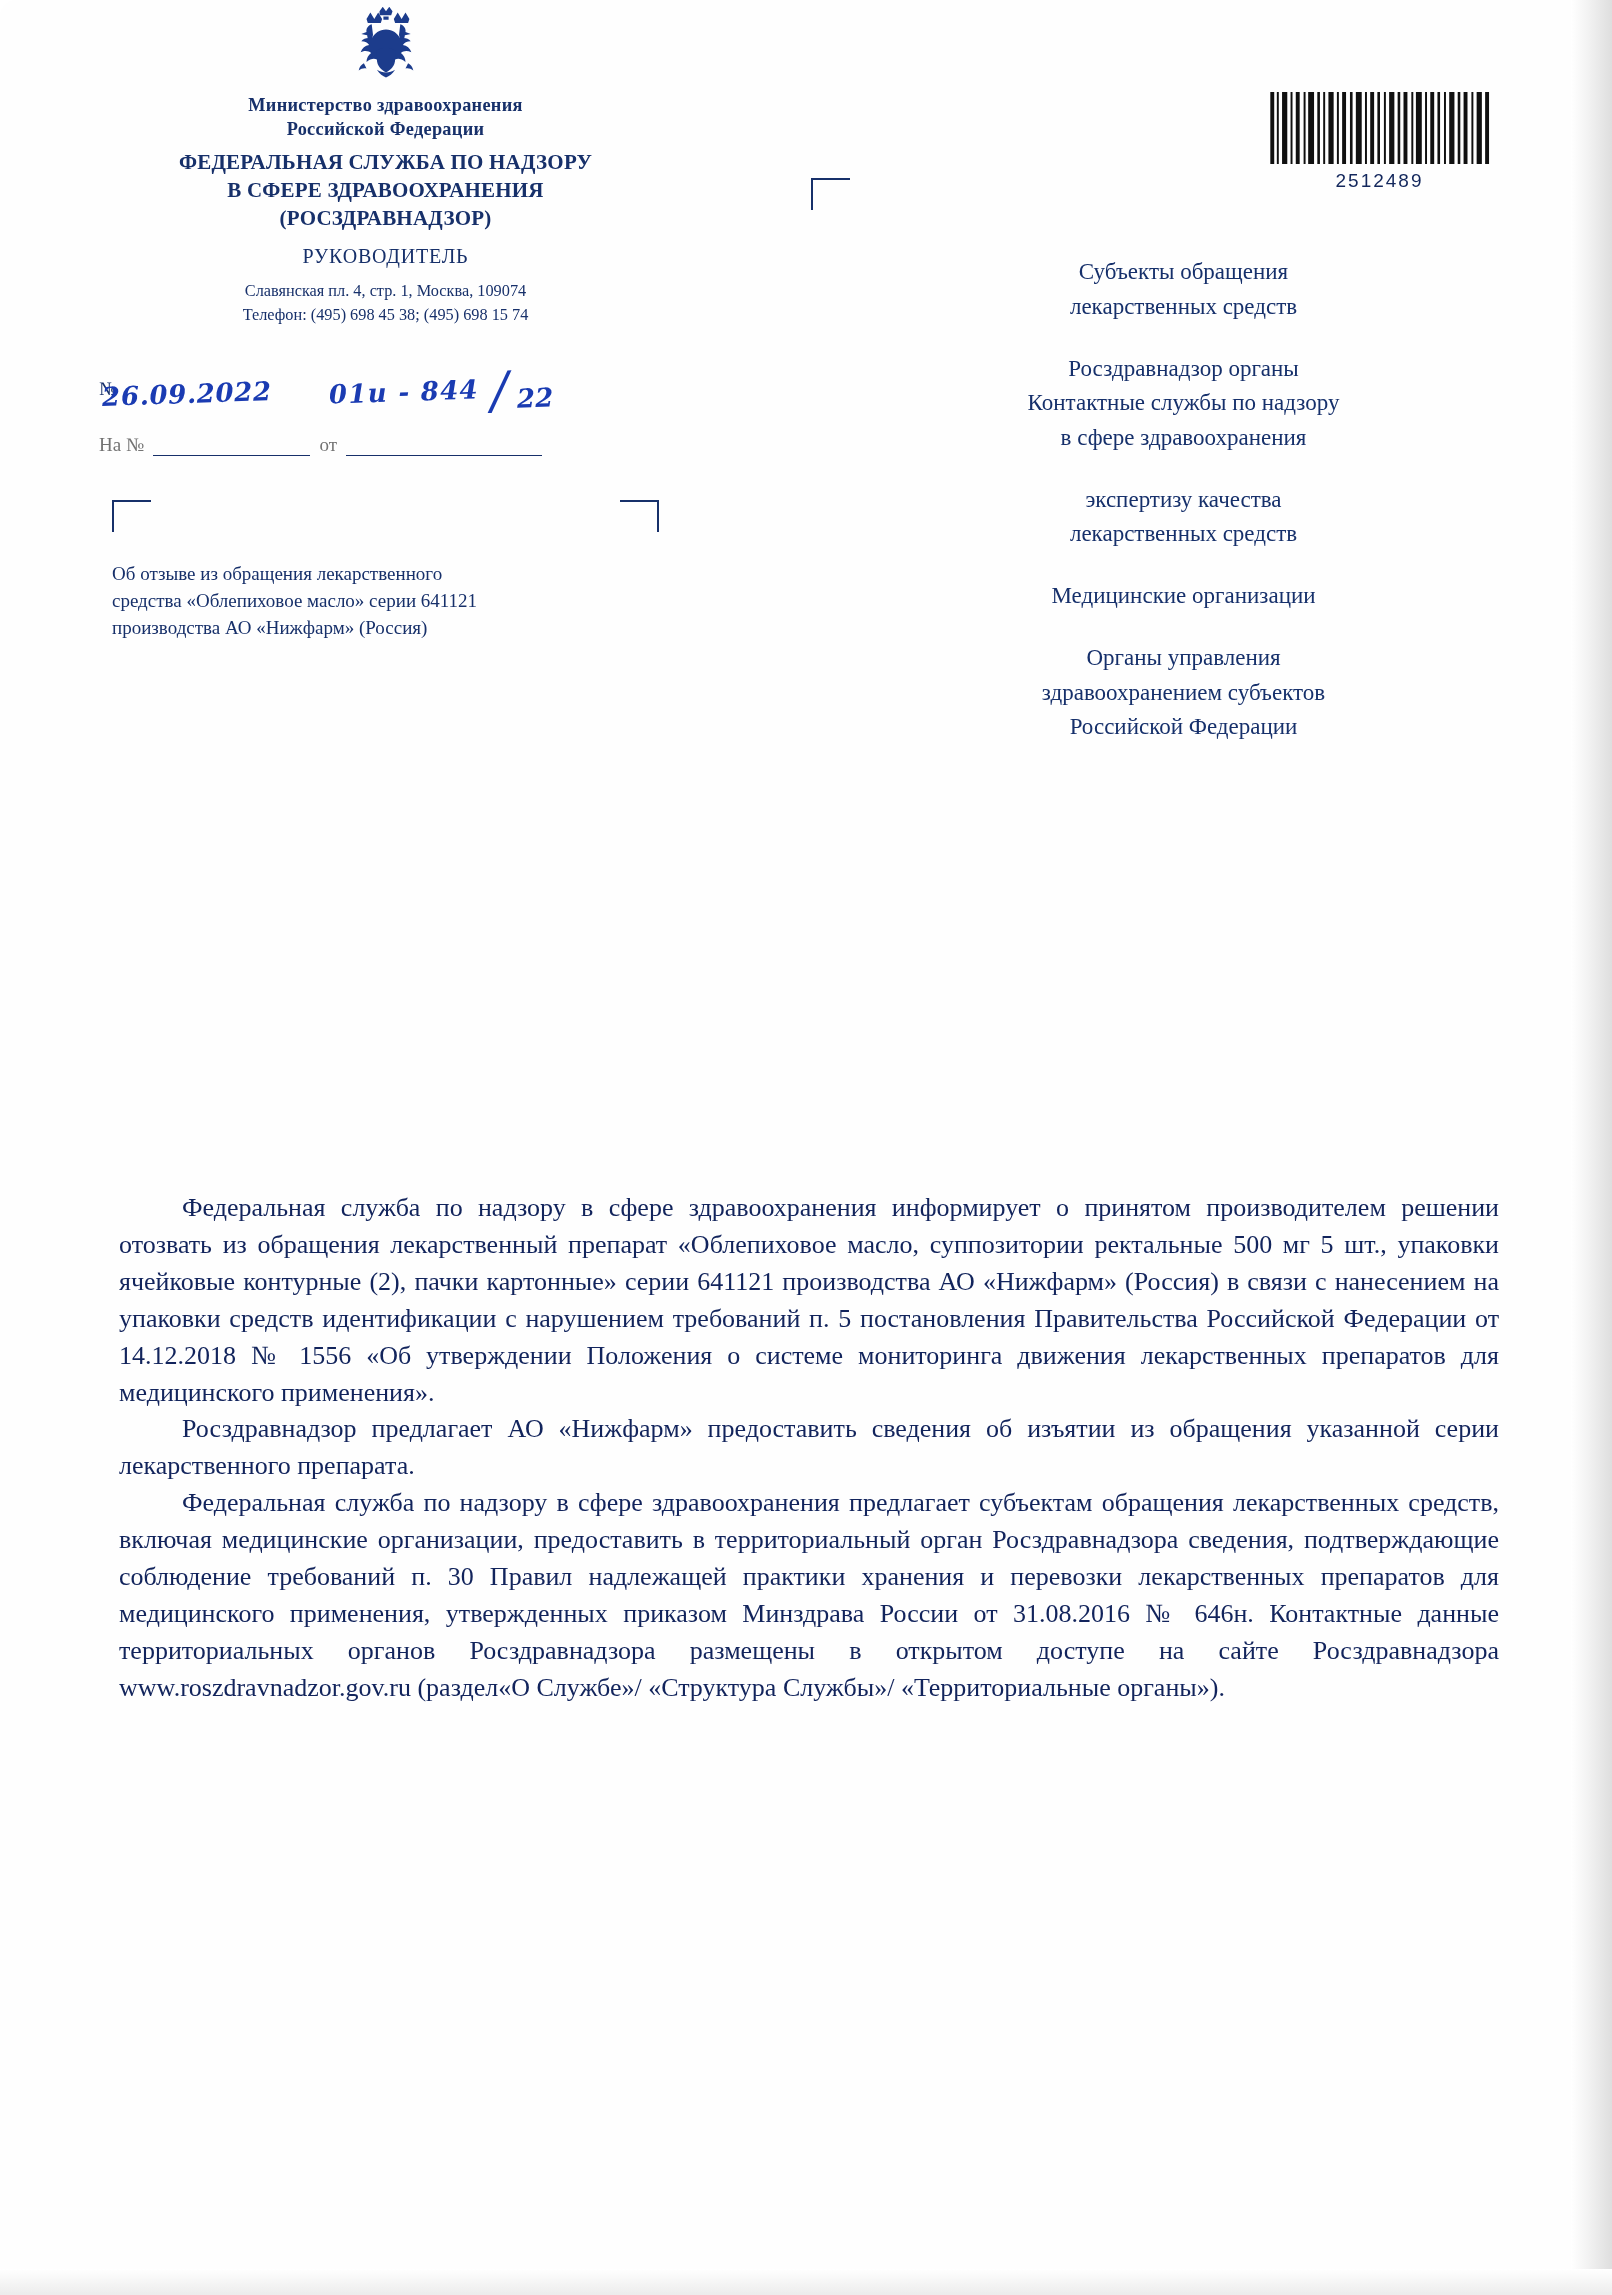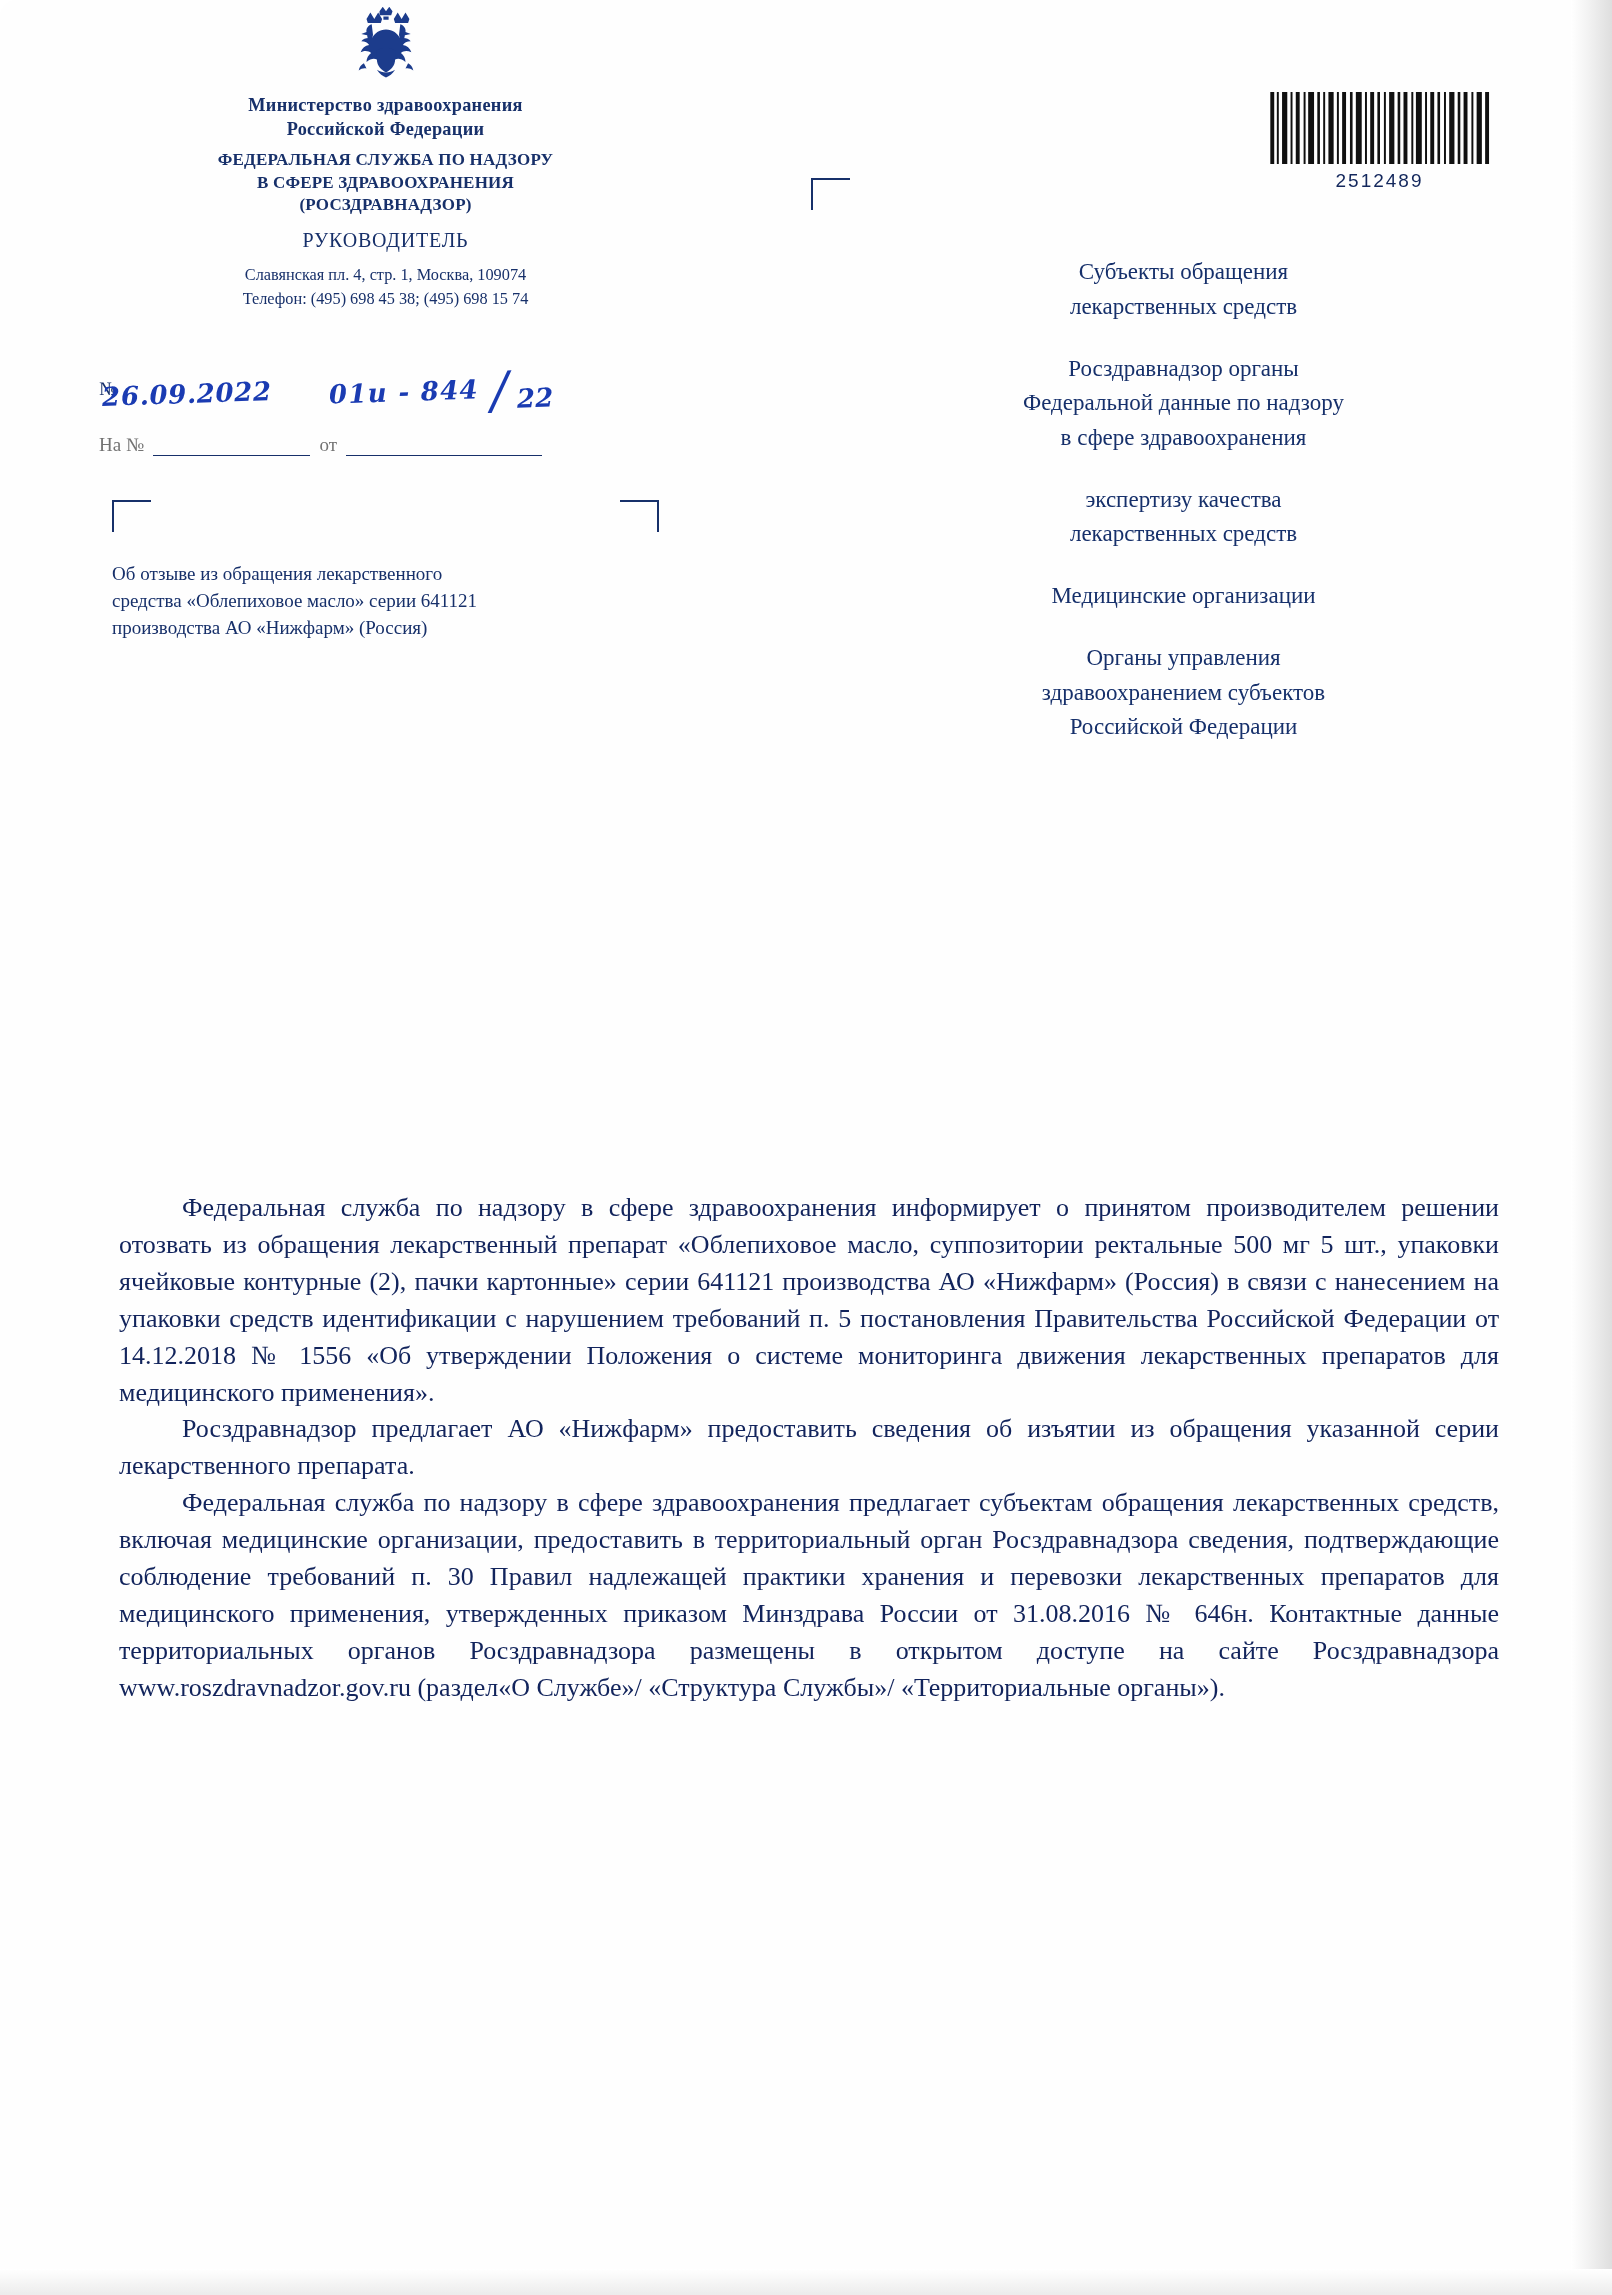--- a/index.html
+++ b/index.html
@@ -61,21 +61,21 @@
     font-weight: bold;
     font-size: 18.3px;
     line-height: 1.28;
     letter-spacing: 0.3px;
     color: #17306a;
   }
   .service-name {
     margin-top: 7.8px;
     font-family: "Liberation Serif", serif;
     font-weight: bold;
-    font-size: 17px;
+    font-size: 21px;
     line-height: 1.33;
     letter-spacing: 0.2px;
     color: #17306a;
   }
   .role {
     margin-top: 11.8px;
     font-family: "Liberation Serif", serif;
     font-weight: normal;
     font-size: 20px;
     letter-spacing: 0.8px;
@@ -327,21 +327,21 @@
     <div class="barcode-num">2512489</div>
   </div>
 
   <div class="addressee">
     <div class="grp">
       <div>Субъекты обращения</div>
       <div>лекарственных средств</div>
     </div>
     <div class="grp">
       <div>Росздравнадзор органы</div>
-      <div>Федеральной данные по надзору</div>
+      <div>Контактные службы по надзору</div>
       <div>в сфере здравоохранения</div>
     </div>
     <div class="grp">
       <div>экспертизу качества</div>
       <div>лекарственных средств</div>
     </div>
     <div class="grp">
       <div>Медицинские организации</div>
     </div>
     <div class="grp">

